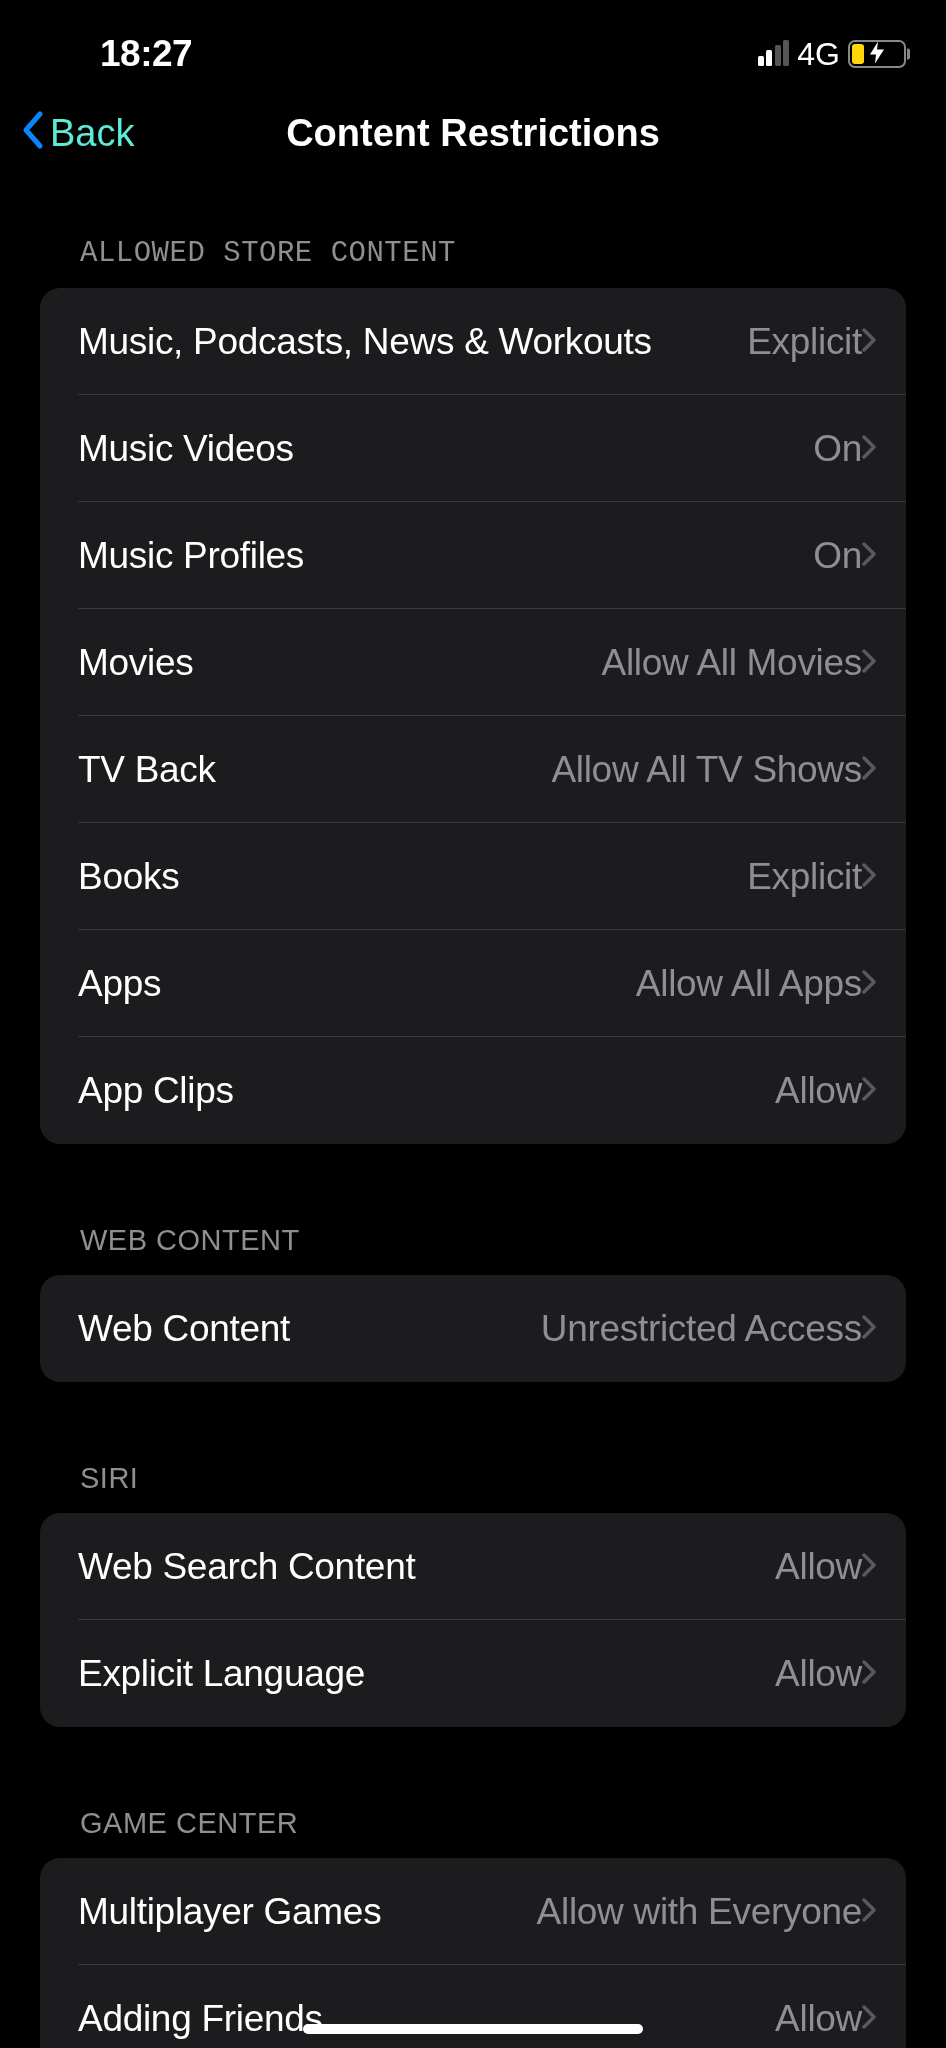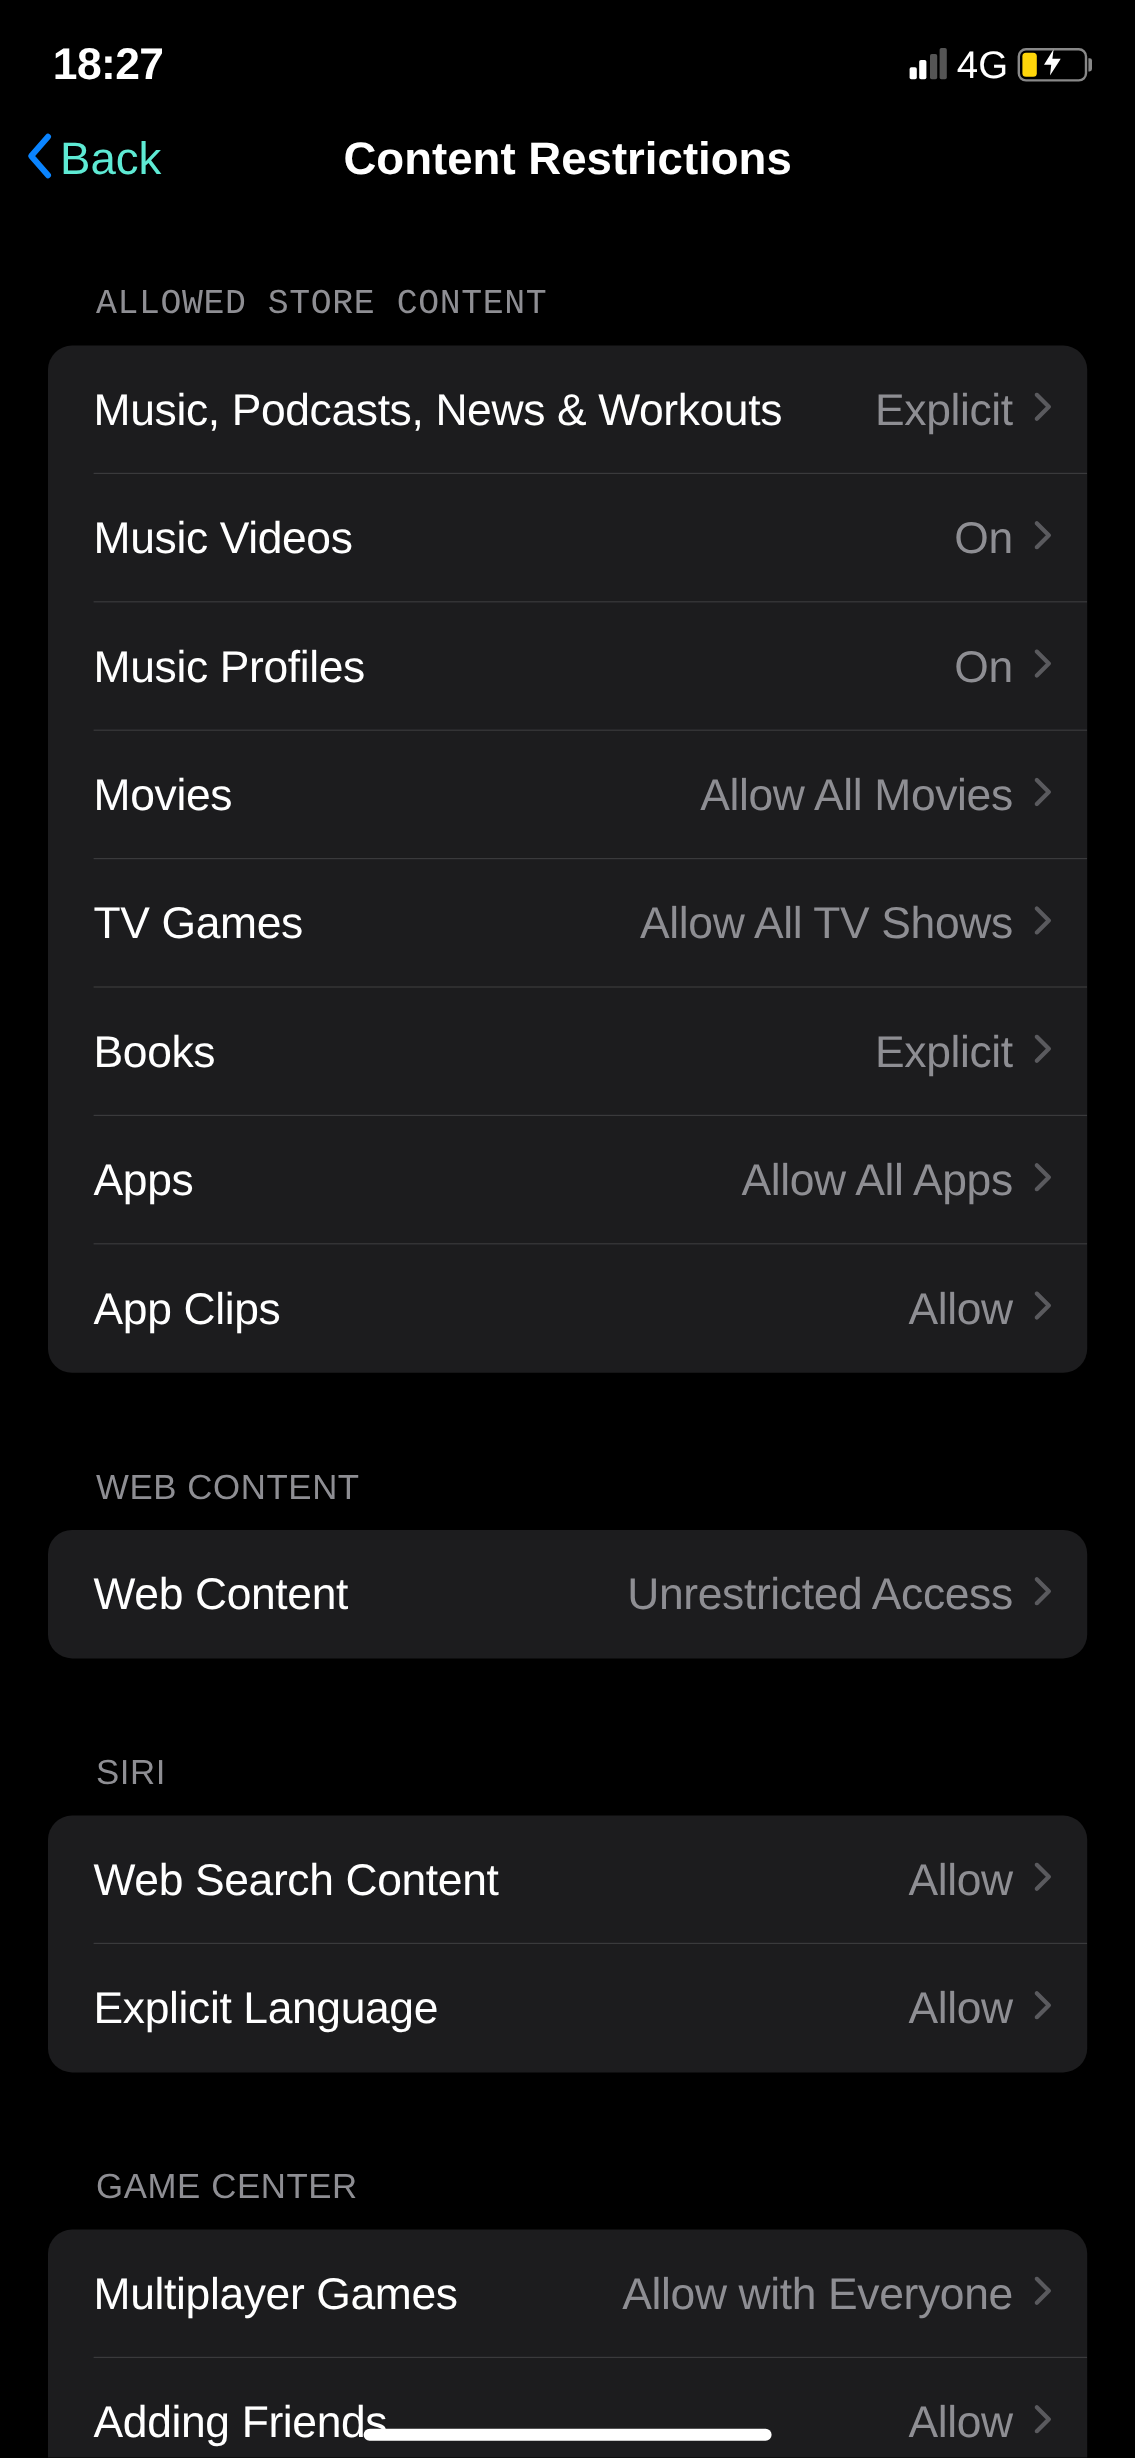--- a/index.html
+++ b/index.html
@@ -14,21 +14,21 @@
       background: #000;
       font-family: -apple-system, BlinkMacSystemFont, 'SF Pro Text', 'Helvetica Neue', Arial, sans-serif;
       color: #fff;
       overflow: hidden;
       position: relative;
     }
     .status-bar {
       display: flex;
       justify-content: space-between;
       align-items: center;
-      padding: 23px 40px 0 44px;
+      padding: 23px 40px 0 100px;
       height: 85px;
       text-align: center;
     }
     .status-time {
       font-size: 37px;
       font-weight: 600;
       letter-spacing: -0.5px;
     }
     .status-right {
       display: flex;
@@ -158,21 +158,20 @@
     }
     .row-label {
       font-size: 37px;
       font-weight: 400;
       color: #fff;
       letter-spacing: -0.3px;
     }
     .row-right {
       display: flex;
       align-items: center;
-      gap: 18px;
     }
     .row-value {
       font-size: 37px;
       font-weight: 400;
       color: #8e8e93;
       letter-spacing: -0.3px;
     }
     .chevron-right {
       color: #5a5a5e;
       font-size: 30px;
@@ -258,21 +257,21 @@
   <div class="row">
     <div class="row-label">Movies</div>
     <div class="row-right">
       <div class="row-value">Allow All Movies</div>
       <span class="chevron-right"><svg width="14" height="24" viewBox="0 0 14 24">
             <path d="M2 2 L12 12 L2 22" stroke="#5a5a5e" stroke-width="3.5" fill="none" stroke-linecap="round" stroke-linejoin="round"></path>
           </svg></span>
     </div>
   </div>
   <div class="row">
-    <div class="row-label">TV Games</div>
+    <div class="row-label">TV Back</div>
     <div class="row-right">
       <div class="row-value">Allow All TV Shows</div>
       <span class="chevron-right"><svg width="14" height="24" viewBox="0 0 14 24">
             <path d="M2 2 L12 12 L2 22" stroke="#5a5a5e" stroke-width="3.5" fill="none" stroke-linecap="round" stroke-linejoin="round"></path>
           </svg></span>
     </div>
   </div>
   <div class="row">
     <div class="row-label">Books</div>
     <div class="row-right">

